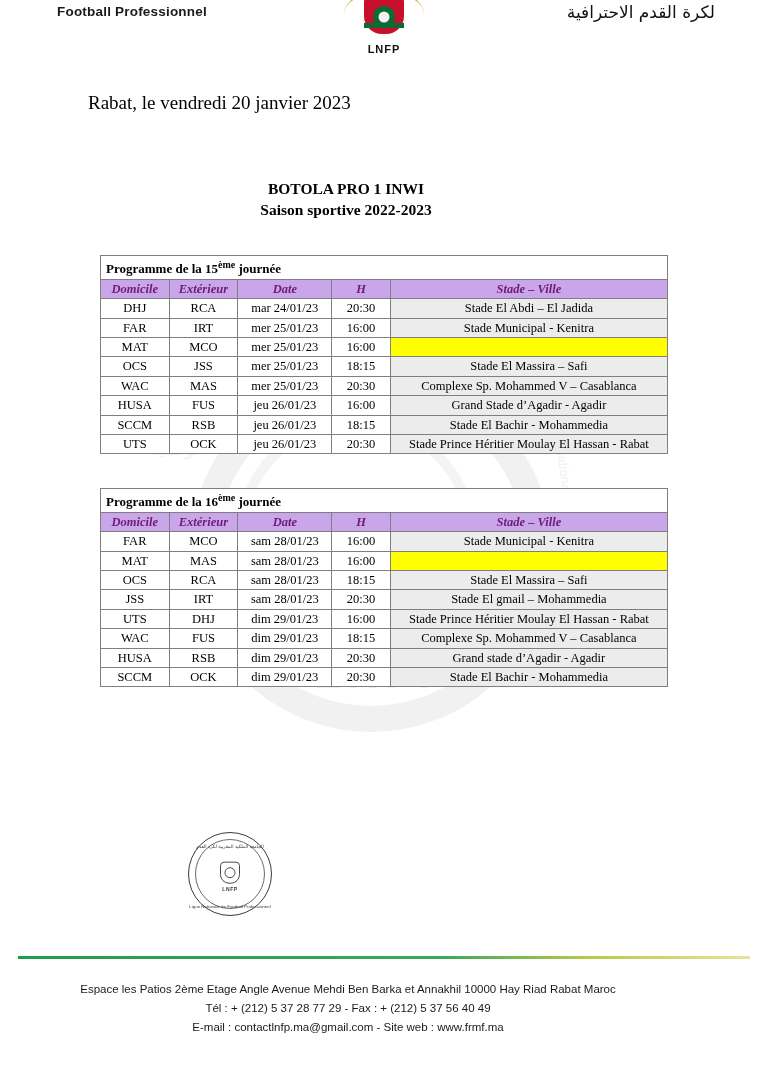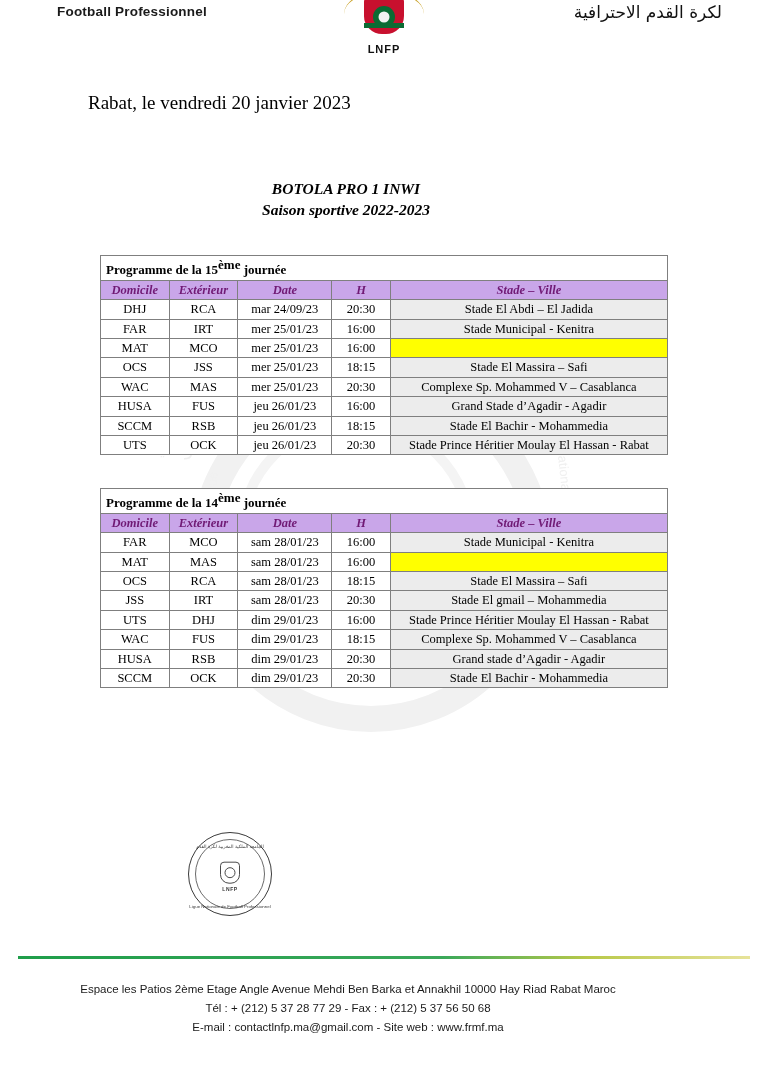--- a/index.html
+++ b/index.html
@@ -27,21 +27,21 @@
     top: 4px;
     font-family: "Liberation Sans", sans-serif;
     font-size: 13.5px;
     font-weight: bold;
     letter-spacing: .2px;
     color: #1a1a1a;
     padding-left: 7px;
   }
   .header-right {
     position: absolute;
-    right: 46px;
+    right: 53px;
     top: 2px;
     font-family: "DejaVu Sans", sans-serif;
     font-size: 17px;
     direction: rtl;
     color: #111111;
   }
   .header-logo {
     position: absolute;
     left: 50%;
     top: -12px;
@@ -124,21 +124,20 @@
   
   .title-block {
     position: absolute;
     left: 0;
     top: 178px;
     width: 692px;
     text-align: center;
     font-weight: bold;
     font-size: 15.5px;
     line-height: 21px;
-    font-style: italic;
   }
 
   
   .watermark {
     position: absolute;
     left: 0;
     top: 330px;
     width: 768px;
     height: 400px;
     pointer-events: none;
@@ -241,21 +240,21 @@
   .band {
     font-weight: bold;
     font-size: 13px;
     text-align: left;
     padding-left: 5px !important;
     height: 21px;
     line-height: 21px;
     background: #ffffff;
   }
   .band sup {
-    font-size: 13px;
+    font-size: 10px;
     vertical-align: super;
     font-family: Liberation Serif, serif;
   }
   .hdr td {
     background: #c9a6e9;
     color: #701a75;
     font-style: italic;
     font-weight: bold;
     text-align: center;
     font-size: 12.5px;
@@ -421,21 +420,21 @@
     <td class="c-dom">Domicile</td>
     <td class="c-ext">Extérieur</td>
     <td class="c-date">Date</td>
     <td class="c-h">H</td>
     <td class="c-stade">Stade – Ville</td>
   </tr>
 
   <tr>
     <td class="cell white">DHJ</td>
     <td class="cell white">RCA</td>
-    <td class="cell white">mar 24/09/23</td>
+    <td class="cell white">mar 24/01/23</td>
     <td class="cell white">20:30</td>
     <td class="cell">Stade El Abdi – El Jadida</td>
   </tr>
   <tr>
     <td class="cell white">FAR</td>
     <td class="cell white">IRT</td>
     <td class="cell white">mer 25/01/23</td>
     <td class="cell white">16:00</td>
     <td class="cell">Stade Municipal - Kenitra</td>
   </tr>
@@ -480,21 +479,21 @@
     <td class="cell white">jeu 26/01/23</td>
     <td class="cell white">20:30</td>
     <td class="cell">Stade Prince Héritier Moulay El Hassan - Rabat</td>
   </tr>
 </tbody>
   </table>
 
 <table class="sched second">
   <tbody>
       <tr>
-    <td class="band" colspan="5"><span>Programme de la 14</span><sup>ème</sup><span> journée</span></td>
+    <td class="band" colspan="5"><span>Programme de la 16</span><sup>ème</sup><span> journée</span></td>
   </tr>
   <tr class="hdr">
     <td class="c-dom">Domicile</td>
     <td class="c-ext">Extérieur</td>
     <td class="c-date">Date</td>
     <td class="c-h">H</td>
     <td class="c-stade">Stade – Ville</td>
   </tr>
 
   <tr>
@@ -564,15 +563,15 @@
     <div class="sc-sh"></div>
     <div class="sc-dot"></div>
   </div>
   <div class="seal-lnfp">LNFP</div>
   <div class="seal-bottom">Ligue Nationale de Football Professionnel</div>
 </div>
 
 <div class="footer-rule"></div>
 <div class="footer">
   <div>Espace les Patios 2ème Etage Angle Avenue Mehdi Ben Barka et Annakhil 10000 Hay Riad Rabat Maroc</div>
-  <div>Tél : + (212) 5 37 28 77 29 - Fax : + (212) 5 37 56 50 68</div>
+  <div>Tél : + (212) 5 37 28 77 29 - Fax : + (212) 5 37 56 40 49</div>
   <div>E-mail : contactlnfp.ma@gmail.com - Site web : www.frmf.ma</div>
 </div>
 
 </body></html>

